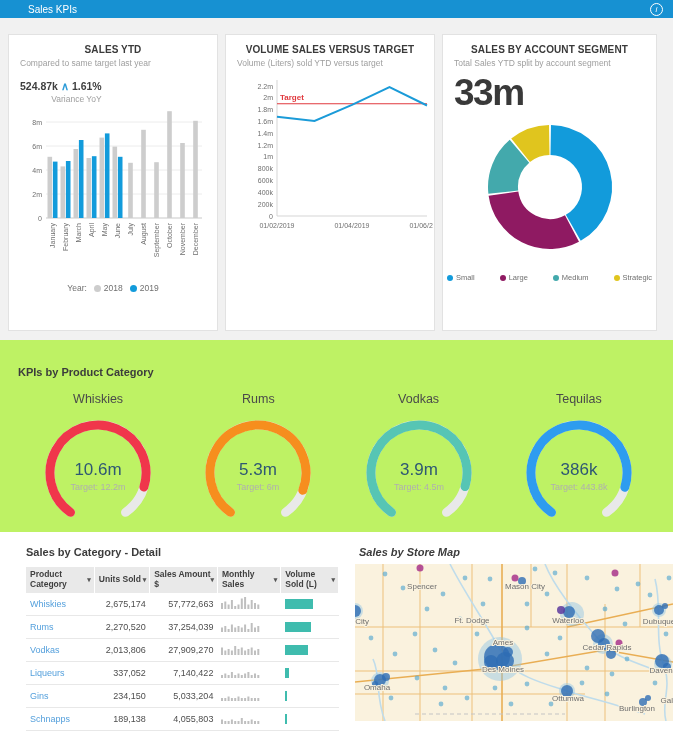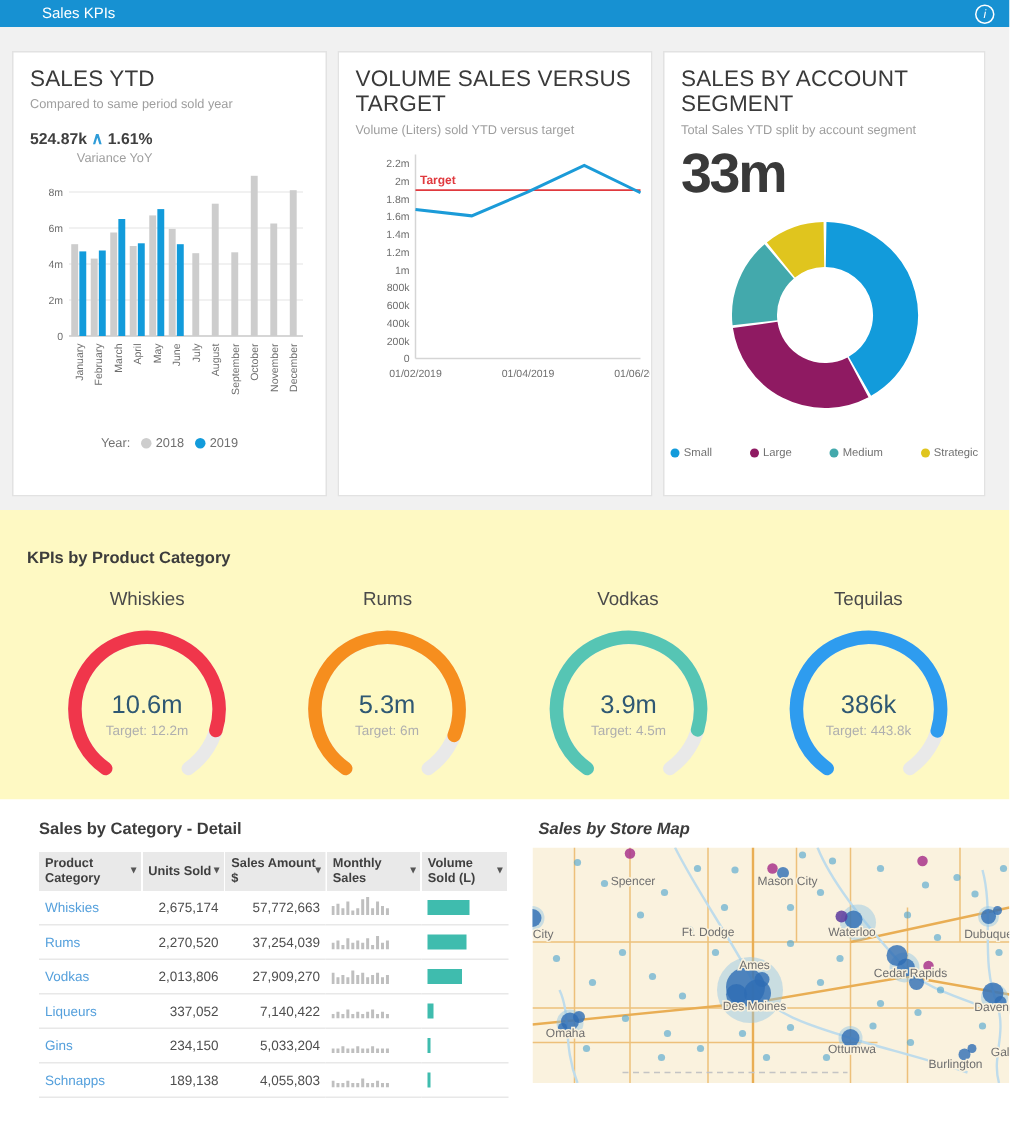--- a/index.html
+++ b/index.html
@@ -4,35 +4,35 @@
 <style>
   html,body{margin:0;padding:0;overflow:hidden;}
   body{width:673px;height:747px;background:#fff;font-family:"Liberation Sans",sans-serif;-webkit-font-smoothing:antialiased;}
   .topbar{height:18px;background:#1791D2;display:flex;align-items:center;justify-content:space-between;padding:0 10px 0 28px;}
   .topbar-title{color:#fff;font-size:10px;}
   .info-icon{width:11px;height:11px;border:1px solid #fff;border-radius:50%;color:#fff;font-size:8px;line-height:11px;text-align:center;font-style:italic;}
   .cards{background:#F1F1F1;padding:16px 8px 9px 8px;display:flex;gap:7px;}
   .card{background:#fff;border:1px solid #E2E2E2;height:297px;box-sizing:border-box;padding:9px 11px 6px 11px;}
   .card-a,.card-b{width:210px;}
   .card-c{width:215px;}
-  .card-title{font-size:15px;font-weight:normal;color:#3A3A3A;letter-spacing:.1px;}
+  .card-title{font-size:10px;font-weight:bold;color:#3A3A3A;letter-spacing:.1px;text-align:center;}
   .card-sub{font-size:8.5px;color:#9E9E9E;margin-top:3px;}
   .kpi-row{display:flex;justify-content:space-between;align-items:flex-start;margin-top:7px;}
   .kpi-value{font-size:37px;font-weight:bold;color:#393939;letter-spacing:-1.5px;line-height:.95;}
   .variance{text-align:right;margin-top:5px;}
   .var-line{font-size:10.5px;font-weight:bold;color:#3F3F3F;white-space:nowrap;}
   .var-arrow{font-weight:bold;font-size:11px;}
   .var-arrow.up{color:#2F9CD8;}
   .var-arrow.down{color:#D9434E;}
   .var-label{font-size:8.5px;color:#9E9E9E;margin-top:1px;font-weight:normal;}
   .chart-legend{display:flex;justify-content:center;align-items:center;gap:7px;font-size:8.5px;color:#707070;margin-top:2px;}
   .dot{width:7px;height:7px;border-radius:50%;display:inline-block;margin-right:3px;vertical-align:-1px;}
   .legend-item{white-space:nowrap;}
   .section-title{font-size:11px;font-weight:bold;color:#3C3C3C;}
-  .gauges{padding:26px 14px 0 18px;background:#fef9c3;}
+  .gauges{padding:26px 14px 0 18px;background:#bef264;}
   .gauge-row{display:flex;margin-top:14px;}
   .gauge-item{width:25%;text-align:center;}
   .gauge-name{font-size:12.5px;color:#4A4A4A;margin-bottom:10px;}
   .bottom{display:flex;padding:14px 0 0 10px;gap:16px;background:#fff;}
   .table-panel{width:330px;margin-left:16px;}
   .detail-table{border-collapse:collapse;margin-top:9px;table-layout:fixed;}
   .detail-table th{background:#E9E9E9;font-size:8.5px;font-weight:bold;color:#3F3F3F;text-align:left;padding:3px 4px;border-right:1px solid #fff;vertical-align:middle;line-height:1.15;position:relative;}
   .th-arrow{position:absolute;right:3px;top:50%;transform:translateY(-50%);font-size:7px;color:#555;}
   .detail-table td{border-bottom:1px solid #E8E8E8;padding:2px 4px;height:18px;font-size:9px;color:#4E4E4E;vertical-align:middle;}
   .cat-link{color:#55A0DC;}
@@ -47,21 +47,21 @@
 
 <div class="topbar">
   <span class="topbar-title">Sales KPIs</span>
   <span class="info-icon">i</span>
 </div>
 
 <div class="cards">
 
   <div class="card card-a">
     <div class="card-title">SALES YTD</div>
-    <div class="card-sub">Compared to same period sold year</div>
+    <div class="card-sub">Compared to same target last year</div>
     <div class="kpi-row">
       <div class="variance">
         <div class="var-line"><span>524.87k</span>
           <span class="var-arrow up">∧</span>
           <span>1.61%</span></div>
         <div class="var-label">Variance YoY</div>
       </div>
     </div>
     <div id="bar-chart"><svg width="186" height="173" viewBox="0 0 186 173">
           <text x="22" y="116.5" font-size="7" fill="#6E6E6E" text-anchor="end">0</text>

